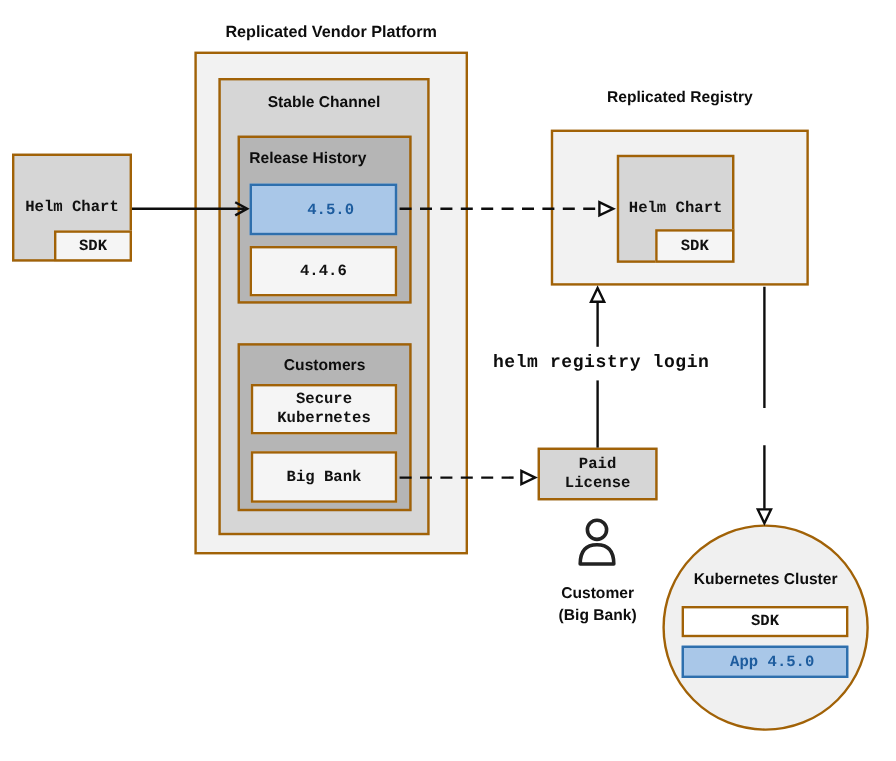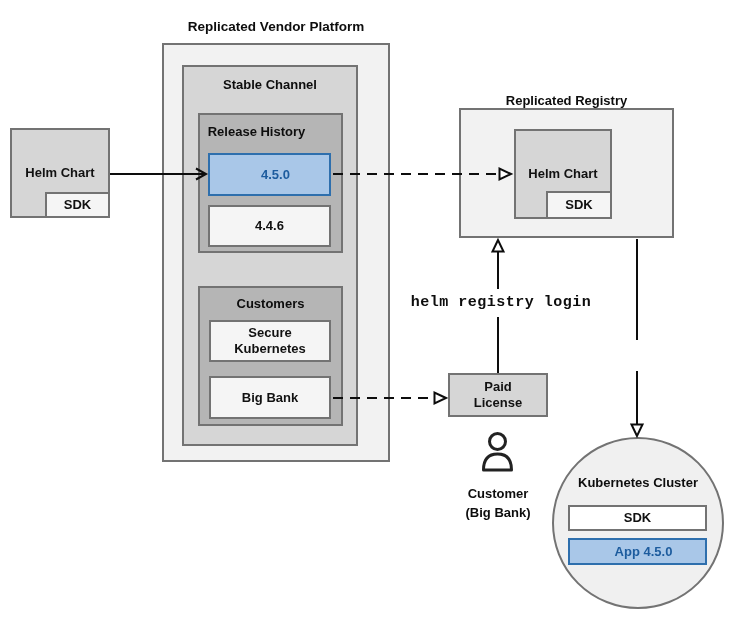--- a/index.html
+++ b/index.html
@@ -1,20 +1,20 @@
 <!DOCTYPE html>
 <html><head>
 <meta charset="utf-8">
 <style>
   html,body{margin:0;padding:0;background:#fff;}
   .canvas{
     position:relative;width:747px;height:634px;background:#ffffff;
     font-family:"Liberation Sans",sans-serif;color:#111;overflow:hidden;
   }
-  .b{position:absolute;box-sizing:border-box;border:2px solid #737373;}
+  .b{position:absolute;box-sizing:border-box;border:2px solid #a16207;font-family:Liberation Mono, monospace;}
   .flex{display:flex;align-items:center;justify-content:center;text-align:center;}
   .lbl{position:absolute;text-align:center;font-weight:bold;font-size:13px;color:#0d0d0d;line-height:16px;}
   .inner{font-weight:bold;font-size:13px;line-height:16px;}
   .fill-lightest{background:#f2f2f2;}
   .fill-light{background:#f5f5f5;}
   .fill-mid{background:#d6d6d6;}
   .fill-dark{background:#b5b5b5;}
   .fill-white{background:#ffffff;}
   .fill-circle{background:#f0f0f0;}
   .blue{background:#a9c7e8;border-color:#2e6fad;color:#1d5c9e;padding-left:12px;}
@@ -56,21 +56,21 @@
     <span class="inner">Big Bank</span>
   </div>
 
   <div class="b fill-mid flex" style="left:10px;top:128px;width:100px;height:90px;">
     <span class="inner">Helm Chart</span>
   </div>
   <div class="b fill-light flex" style="left:45px;top:192px;width:65px;height:26px;">
     <span class="inner">SDK</span>
   </div>
 
-  <div class="lbl" style="left:459px;top:93px;width:215px;">Replicated Registry</div>
+  <div class="lbl" style="left:459px;top:73px;width:215px;">Replicated Registry</div>
   <div class="b fill-lightest" style="left:459px;top:108px;width:215px;height:130px;"></div>
   <div class="b fill-mid flex" style="left:514px;top:129px;width:98px;height:90px;">
     <span class="inner">Helm Chart</span>
   </div>
   <div class="b fill-light flex" style="left:546px;top:191px;width:66px;height:28px;">
     <span class="inner">SDK</span>
   </div>
 
   <div class="b fill-mid flex" style="left:448px;top:373px;width:100px;height:44px;">
     <span class="inner">

